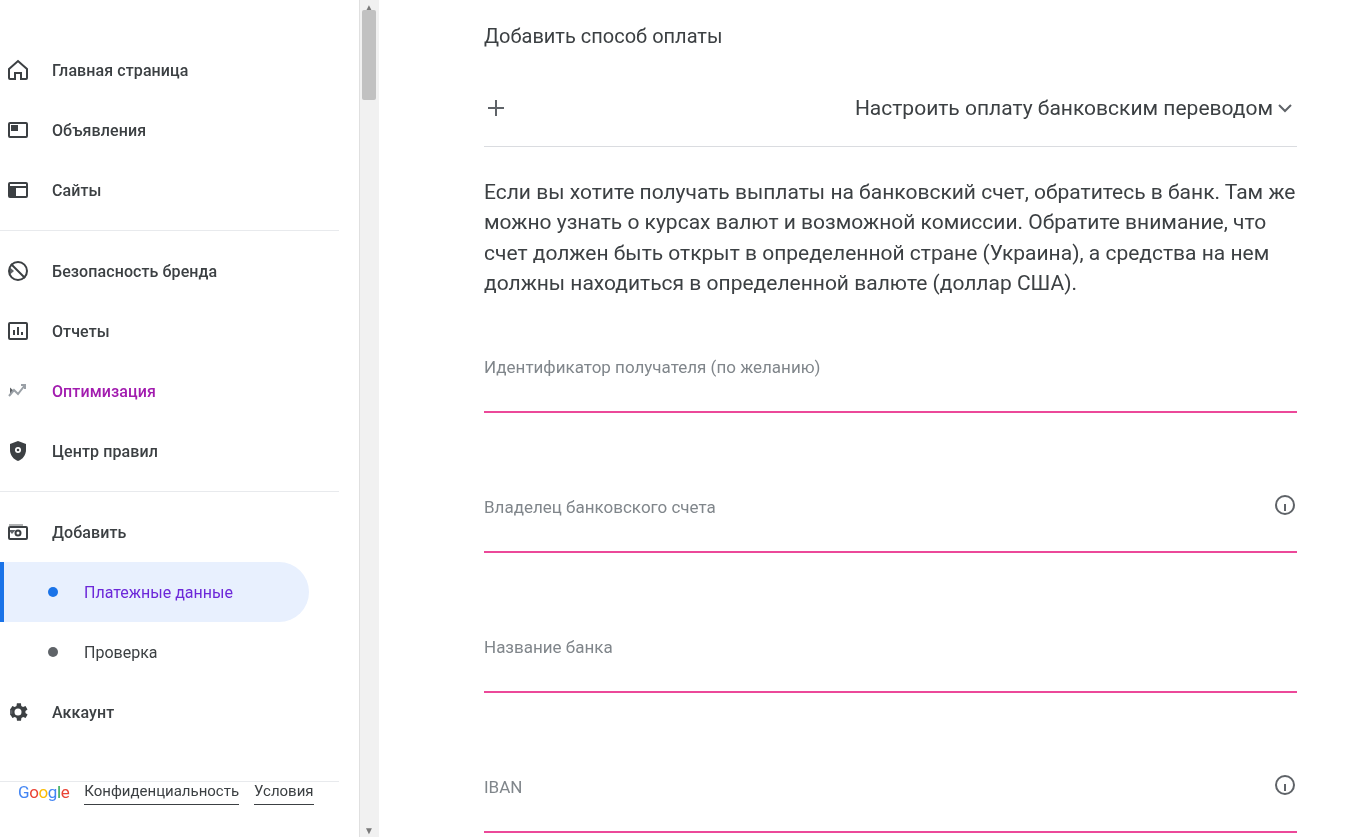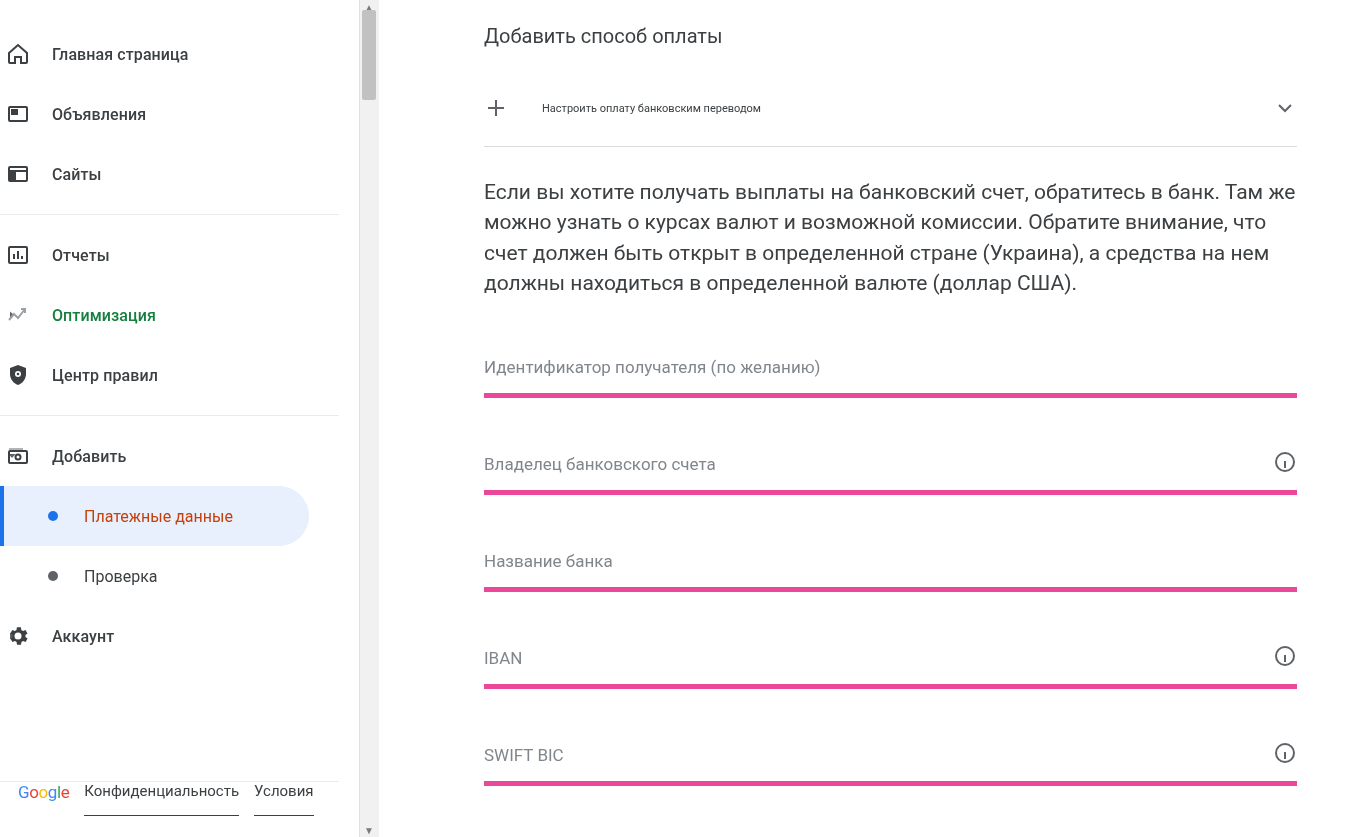--- a/index.html
+++ b/index.html
@@ -4,30 +4,30 @@
 <style>
   * { box-sizing: border-box; margin: 0; padding: 0; }
   html, body { height: 100%; font-family: Roboto, Arial, sans-serif; background: #fff; color: #202124; }
   .app { display: flex; width: 1367px; height: 837px; overflow: hidden; }
 
   
   .sidebar {
     width: 360px; height: 100%; display: flex; flex-direction: column;
     border-right: 1px solid #e8eaed; position: relative;
   }
-  .sidebar-scroll { flex: 1 1 auto; overflow-y: auto; padding: 20px 0 0 0; }
+  .sidebar-scroll { flex: 1 1 auto; overflow-y: auto; padding: 20px 0 0 0; margin-top: 16px; }
   .nav-group { padding: 4px 0; }
   .divider { height: 1px; background: #e8eaed; margin: 6px 0; }
 
   .nav-item {
     display: flex; align-items: center; height: 60px;
     padding: 0 16px 0 24px; cursor: pointer; position: relative;
     font-size: 16px; color: #3c4043; font-weight: 500; letter-spacing: .1px;
   }
-  .nav-item.disabled { color: #15803d; cursor: default; }
+  .nav-item.disabled { color: #a21caf; cursor: default; }
   .nav-item .arrow {
     width: 12px; display: inline-flex; align-items: center; justify-content: center;
     margin-right: -12px; margin-left: -18px; color: #5f6368;
   }
   .nav-item .icon {
     width: 24px; height: 24px; margin-right: 22px;
     display: inline-flex; align-items: center; justify-content: center; color: #3c4043; flex: none;
   }
   .nav-item.disabled .icon { color: #9aa0a6; }
   .nav-item .label { white-space: nowrap; overflow: hidden; text-overflow: ellipsis; }
@@ -35,37 +35,37 @@
   .sub-item {
     display: flex; align-items: center; height: 60px;
     padding-left: 48px; padding-right: 16px; cursor: pointer; font-size: 16px; color: #3c4043;
     position: relative;
   }
   .sub-item .dot {
     width: 10px; height: 10px; border-radius: 50%; background: #5f6368;
     margin-right: 26px; flex: none;
   }
   .sub-item.active {
-    color: #c2410c; background: #e8f0fe;
+    color: #6d28d9; background: #e8f0fe;
     border-top-right-radius: 32px; border-bottom-right-radius: 32px;
     margin-right: 30px;
   }
   .sub-item.active::before {
     content: ""; position: absolute; left: 0; top: 0; bottom: 0; width: 4px; background: #1a73e8;
   }
   .sub-item.active .dot { background: #1a73e8; }
 
   .sidebar-footer {
     flex: none; height: 56px; display: flex; align-items: flex-start;
     padding: 0 18px; border-top: 1px solid #e8eaed; gap: 15px;
   }
   .google-logo { font-size: 17px; color: #5f6368; letter-spacing: -.4px; }
   .google-logo .g1{color:#4285F4}.google-logo .g2{color:#EA4335}.google-logo .g3{color:#FBBC05}
   .google-logo .g4{color:#4285F4}.google-logo .g5{color:#34A853}.google-logo .g6{color:#EA4335}
-  .footer-link { color: #3c4043; font-size: 15px; cursor: pointer; border-bottom: 1px solid #3c4043; padding-bottom: 15px; }
+  .footer-link { color: #3c4043; font-size: 15px; cursor: pointer; border-bottom: 1px solid #3c4043; padding-bottom: 4px; }
 
   
   .sidebar .os-scroll {
     position: absolute; top: 0; right: -20px; width: 20px; height: 100%;
   }
   .sidebar .os-scroll::before {
     content:""; position:absolute; left:0; right:0; top:0; bottom:0;
     background:#f1f1f1; border-left:1px solid #e0e0e0;
   }
   .sidebar .os-scroll .thumb {
@@ -85,30 +85,30 @@
   .main { flex: 1; padding: 24px 70px 0 124px; overflow: hidden; }
   .page-title { font-size: 20px; font-weight: 400; color: #3c4043; margin-bottom: 34px; }
   .expander {
     border-bottom: 1px solid #dadce0; display: flex; align-items: center;
     padding: 14px 0 26px 0; cursor: pointer;
   }
   .expander .plus {
     width: 24px; height: 24px; display:inline-flex; align-items:center; justify-content:center;
     color: #5f6368; margin-right: 34px;
   }
-  .expander .exp-label { font-size: 11px; color: #3c4043; flex:1; }
+  .expander .exp-label { font-size: 21px; color: #3c4043; flex:1;text-align:right; }
   .expander .chev { color: #5f6368; }
 
   .info-text {
     font-size: 21px; color: #3c4043; line-height: 1.45; margin: 30px 0 26px 0;
   }
 
   .field {
-    position: relative; border-bottom: 5px solid #ec4899;
-    padding-top: 34px; padding-bottom: 8px; margin-bottom: 24px;
+    position: relative; border-bottom: 2px solid #ec4899;
+    padding-top: 34px; padding-bottom: 26px; margin-bottom: 52px;
   }
   .field .floating-label {
     position: absolute; left: 0; top: 32px; font-size: 17px; color: #80868b;
     pointer-events: none;
   }
   .field input {
     width: 100%; border: none; outline: none; font-size: 17px; height: 26px; background: transparent;
   }
   .field .info {
     position: absolute; right: 0; top: 28px; color: #5f6368; cursor: pointer;
@@ -154,20 +154,34 @@
               </svg>
           </span>
           <span class="label">Сайты</span>
         </div>
       </div>
 
       <div class="divider"></div>
 
       <div class="nav-group">
         <div class="nav-item">
+          <span class="arrow">
+            <svg viewBox="0 0 24 24" width="10" height="10" fill="currentColor">
+                <path d="M8 5l8 7-8 7z"></path>
+              </svg>
+          </span>
+          <span class="icon">
+            <svg viewBox="0 0 24 24" fill="none" stroke="currentColor" stroke-width="2">
+                <circle cx="12" cy="12" r="9"></circle>
+                <path d="M5 5l14 14"></path>
+              </svg>
+          </span>
+          <span class="label">Безопасность бренда</span>
+        </div>
+        <div class="nav-item">
           <span class="arrow"></span>
           <span class="icon">
             <svg viewBox="0 0 24 24" fill="none" stroke="currentColor" stroke-width="2">
                 <rect x="3" y="4" width="18" height="16" rx="1"></rect>
                 <path d="M8 16V11M12 16V8M16 16v-3"></path>
               </svg>
           </span>
           <span class="label">Отчеты</span>
         </div>
         <div class="nav-item disabled">

